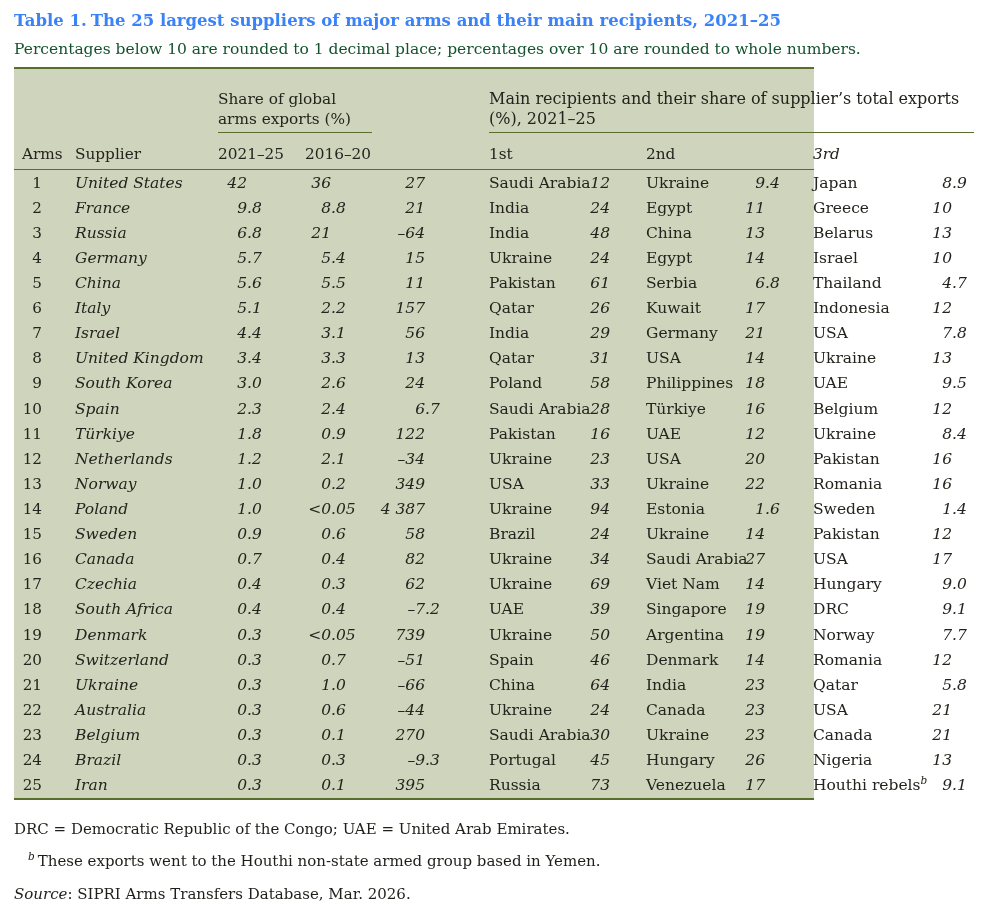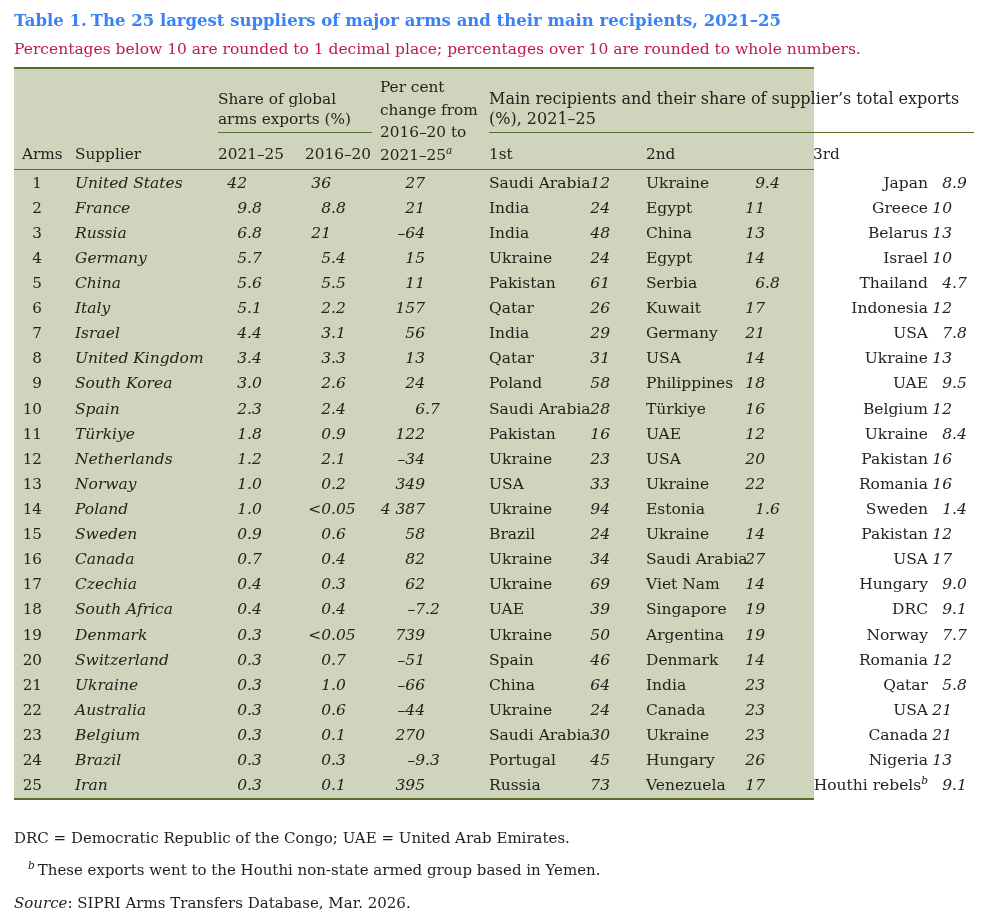--- a/index.html
+++ b/index.html
@@ -7,21 +7,21 @@
   body {
     width:1000px; height:922px;
     font-family:"DejaVu Serif","Liberation Serif",serif;
     color:#24231d;
     position:relative;
   }
   .page { width:1000px; height:922px; padding:10px 14px 0 14px; }
 
   .title { font-size:16.5px; font-weight:bold; color:#3b82f6; line-height:22px; margin-bottom:8px; }
   .title .tlabel { margin-right:4px; }
-  .subtitle { font-size:15.5px; color:#be185d; margin-bottom:9px; }
+  .subtitle { font-size:15.5px; color:#14532d; margin-bottom:9px; }
 
   
   .arms-table {
     width:800px;
     background:#cfd4bd;
     border-top:2.5px solid #5a6e2b;
     border-bottom:2.5px solid #5a6e2b;
   }
   .grid { display:grid; grid-template-columns:46px 150px 53px 84px 94px 145px 40px 115px 40px 147px 40px; padding-right:18px; }
 
@@ -46,38 +46,38 @@
     padding-bottom:3px; border-bottom:1px solid #5a6e2b;
     font-size:16px; line-height:20px;
   }
   .h2 { grid-row:2; align-self:end; padding-bottom:6px; font-size:15.3px; white-space:nowrap; }
   .h2.c1 { grid-column:1; padding-left:8px; }
   .h2.c2 { grid-column:2; padding-left:15px; }
   .h2.c3 { grid-column:3; padding-left:8px; overflow:visible; }
   .h2.c4 { grid-column:4; padding-left:42px; overflow:visible; }
   .h2.c6 { grid-column:6; padding-left:48px; }
   .h2.c8 { grid-column:8; padding-left:20px; }
-  .h2.c10 { grid-column:10; padding-left:32px; }
+  .h2.c10 { grid-column:10; padding-left:32px;font-style:italic; }
 
   sup { font-size:10.5px; font-style:italic; line-height:0; vertical-align:super; }
 
   
   .trow { height:25.12px; align-items:center; font-size:15.5px; }
   .cell { white-space:nowrap; overflow:visible; }
   .rank { text-align:right; padding-right:18px; font-size:15.2px; }
   .supplier { padding-left:15px;font-style:italic; }
   .rname1 { padding-left:48px; }
   .rname2 { padding-left:20px; }
-  .rname3 { padding-left:32px;text-align:right; }
+  .rname3 { padding-left:32px; }
   .num { display:flex; width:100%; font-style:italic; }
   .num .i { flex:1 1 auto; text-align:right; }
   .num .f { width:16px; text-align:left; }
 
   
-  .notes { margin-top:28px; font-size:15px; line-height:21px; color:#1f1e19; }
+  .notes { margin-top:19px; font-size:15px; line-height:21px; color:#1f1e19; }
   .abbrev { margin-bottom:11px; }
   .fnote { margin-left:14px; }
   .fnote sup { margin-right:3px; }
   .source { margin-top:12px; }
   .source .slabel { font-style:italic; }
 </style>
 </head>
 <body>
 
 <div class="page">
@@ -85,23 +85,20 @@
   <div class="title">
     <span class="tlabel">Table 1.</span><span>The 25 largest suppliers of major arms and their main recipients, 2021–25</span>
   </div>
 
   <div class="subtitle">Percentages below 10 are rounded to 1 decimal place; percentages over 10 are rounded to whole numbers.</div>
 
   <div class="arms-table">
     <div class="thead">
       <div class="grid">
         <div class="h-share">Share of global arms exports (%)</div>
-        <div class="h-pct">
-          <div class="inner">Per cent change from 2016–20 to 2021–25<sup>a</sup></div>
-        </div>
         <div class="h-recip">Main recipients and their share of supplier’s total exports (%), 2021–25</div>
         <div class="h2 c1">Arms</div>
         <div class="h2 c2">Supplier</div>
         <div class="h2 c3">2021–25</div>
         <div class="h2 c4">2016–20</div>
         <div class="h2 c6">1st</div>
         <div class="h2 c8">2nd</div>
         <div class="h2 c10">3rd</div>
       </div>
     </div>

